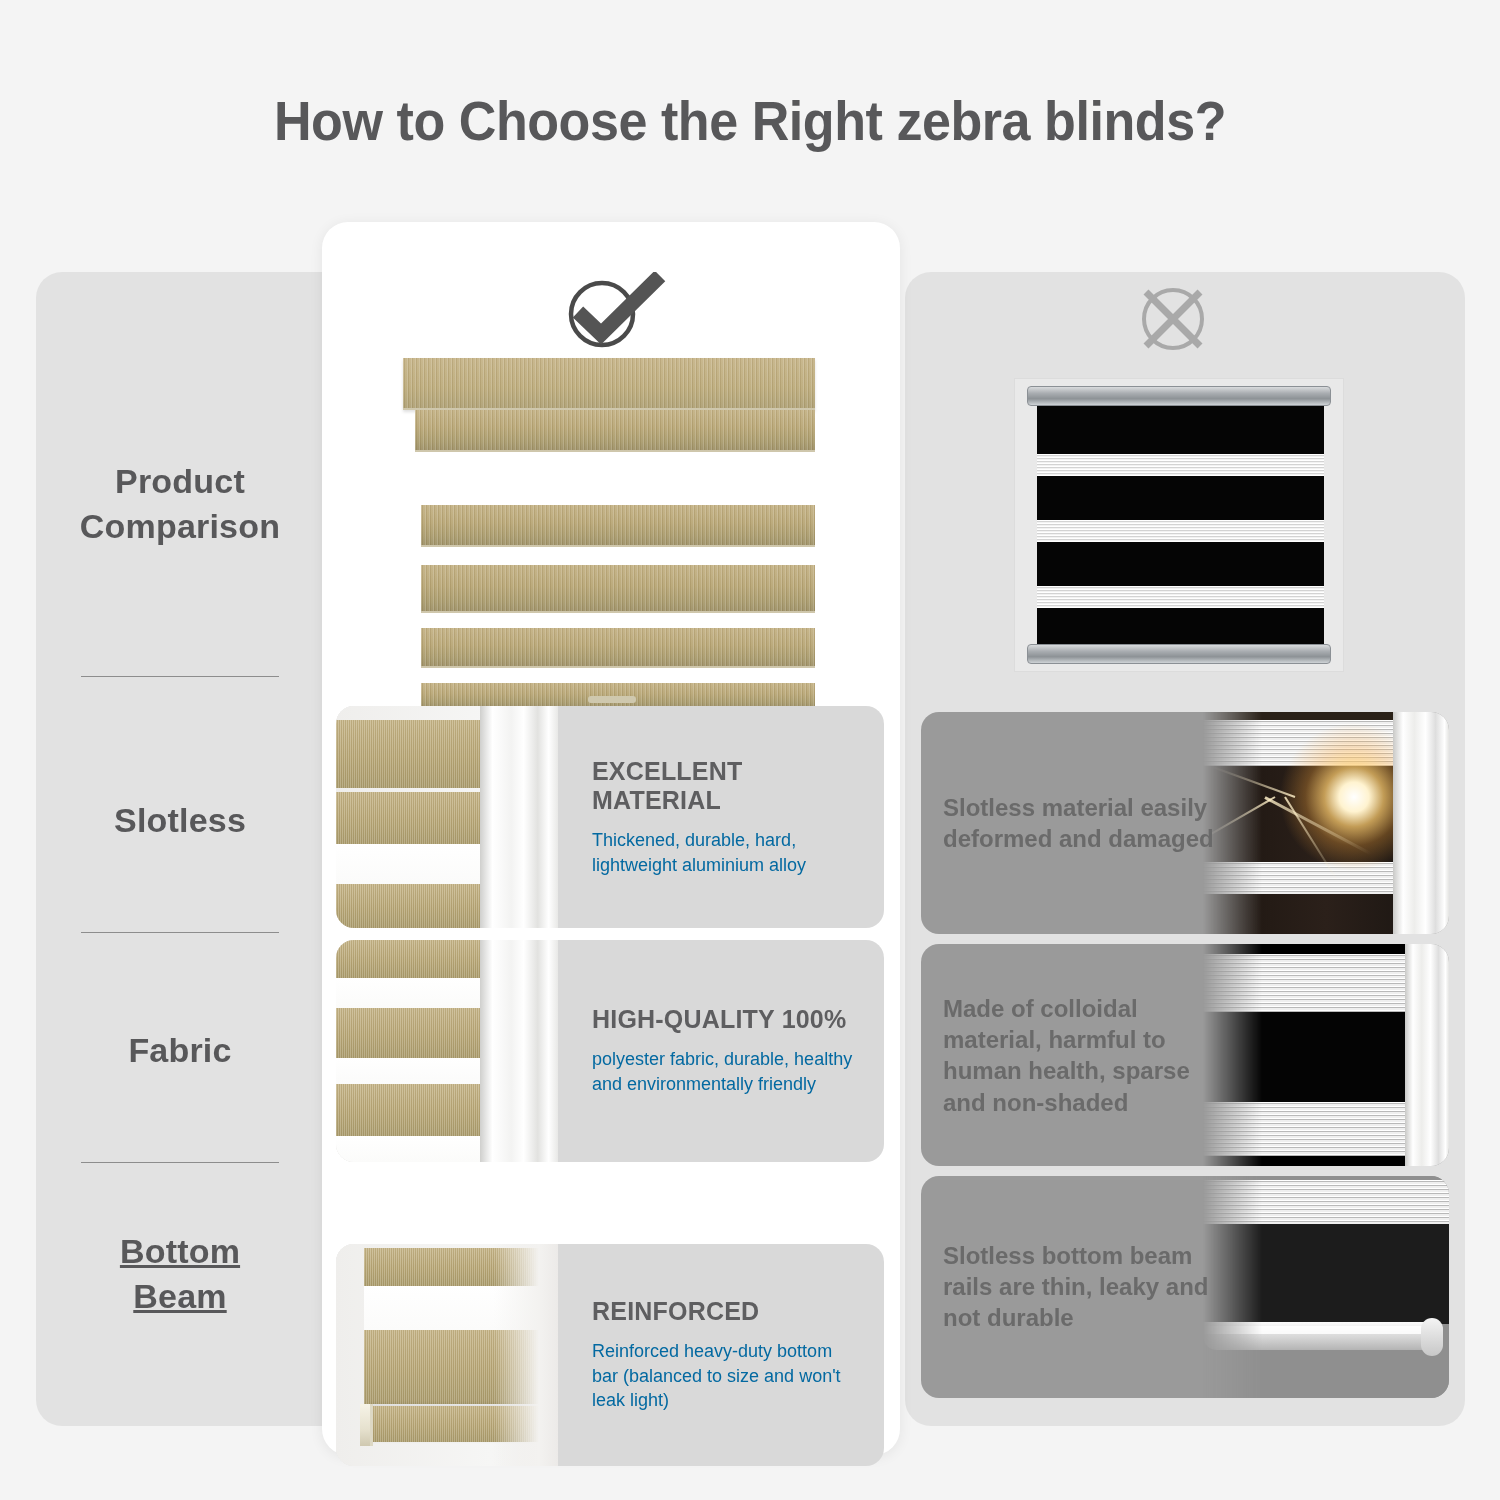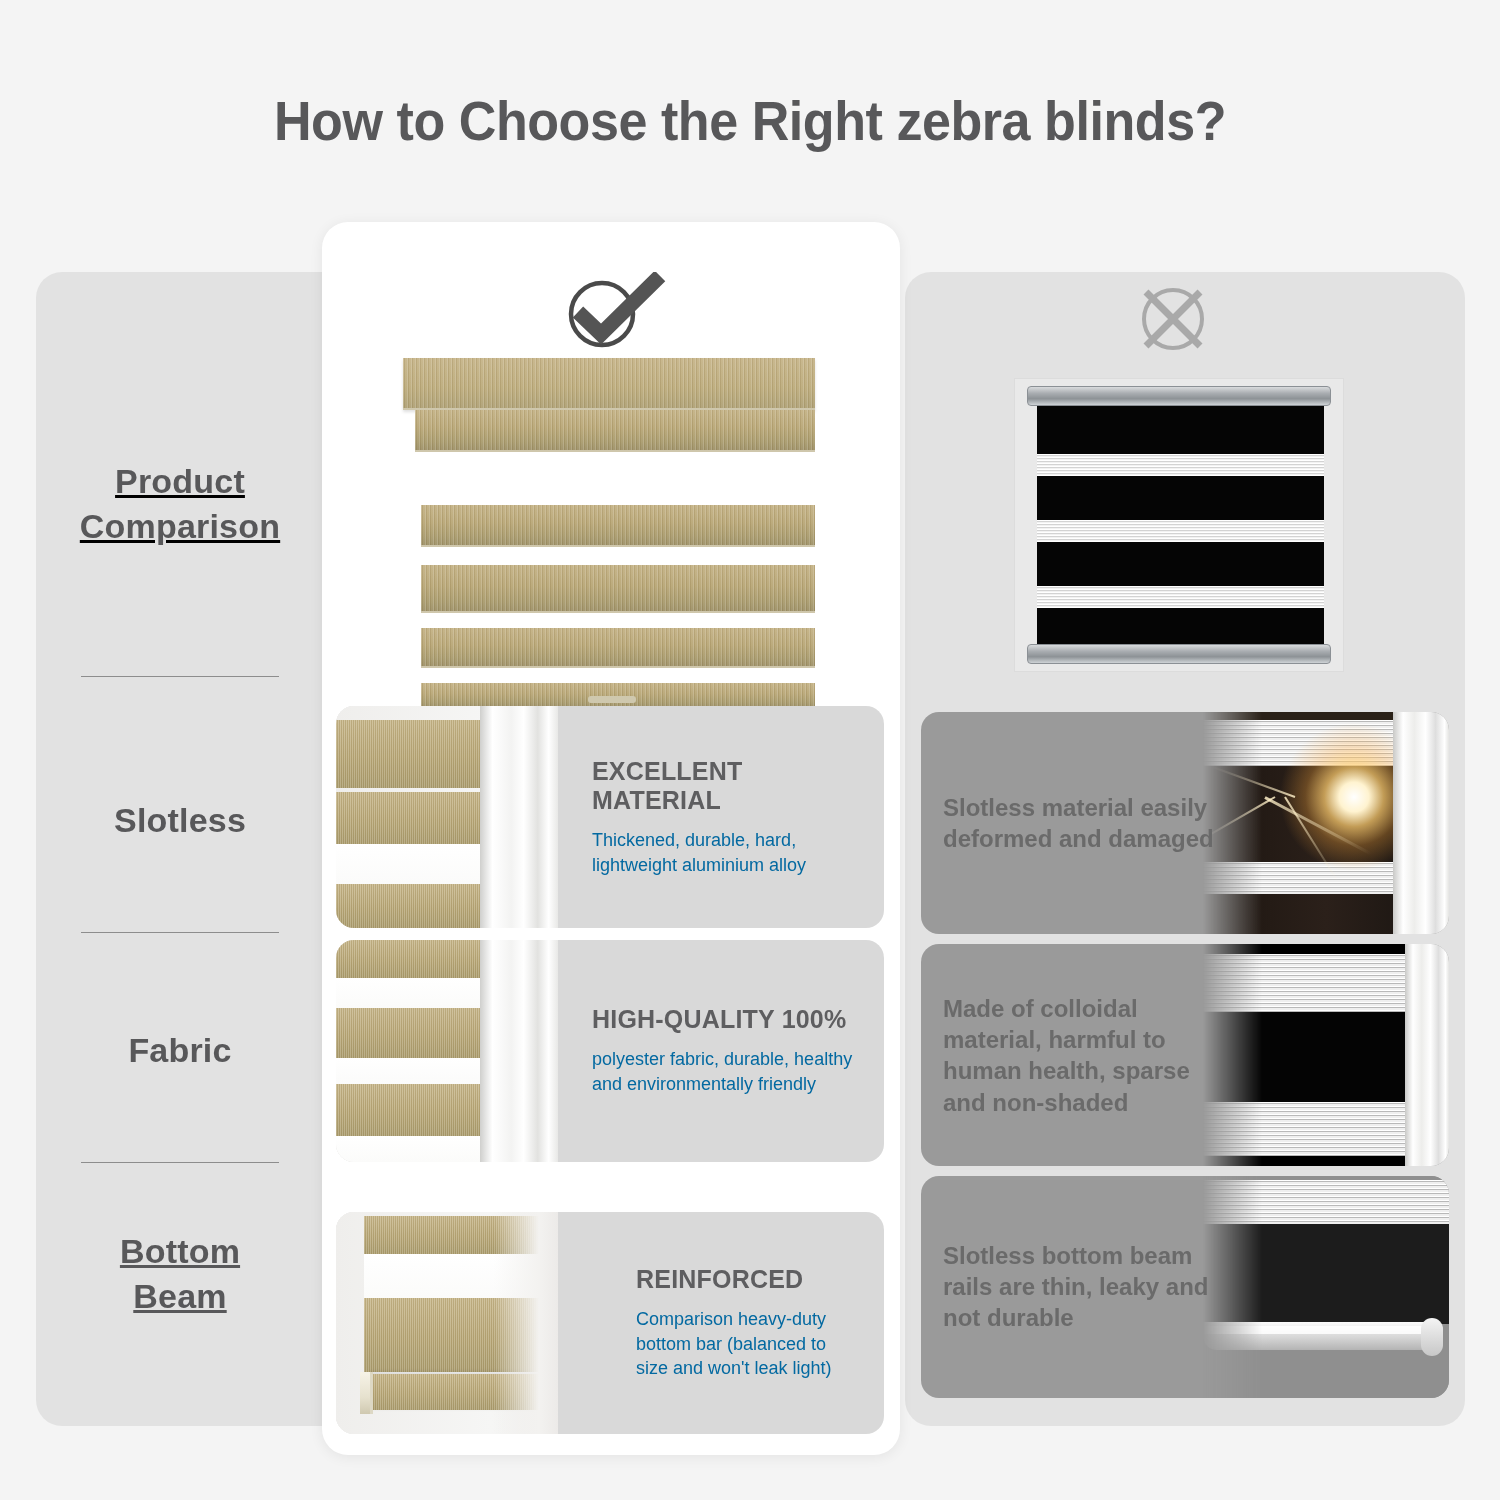--- a/index.html
+++ b/index.html
@@ -299,21 +299,21 @@
 </style>
 </head>
 <body>
 
 <h1 class="page-title">How to Choose the Right zebra blinds?</h1>
 
 <div class="panel-left"></div>
 <div class="panel-right"></div>
 
 <div class="sidebar">
-  <div class="side-row" style="top:172px;height:120px;text-decoration:underline;">
+  <div class="side-row" style="top:172px;height:120px;">
     <div class="side-label" style="white-space:pre-line;">Product
 Comparison</div>
   </div>
   <div class="side-divider" style="top:404px;"></div>
 
   <div class="side-row" style="top:518px;height:60px;">
     <div class="side-label" style="white-space:pre-line;">Slotless</div>
   </div>
   <div class="side-divider" style="top:660px;"></div>
 
@@ -392,33 +392,33 @@
     <div class="tan-stripe fab" style="top:144px;height:52px;"></div>
     <div class="tan-stripe clear" style="top:196px;height:26px;"></div>
     <div class="win-casing"></div>
   </div>
   <div class="fg-text">
     <div class="fg-title">HIGH-QUALITY 100%</div>
     <div class="fg-body">polyester fabric, durable, healthy and environmentally friendly</div>
   </div>
 </div>
 
-<div class="feat-good" style="top:1212px;gap:44px;">
+<div class="feat-good" style="top:1244px;">
   <div class="fg-img" style="background:#f2f1ef;">
     <div class="win-wall"></div>
     <div class="tan-stripe fab" style="top:4px;left:28px;width:190px;height:38px;"></div>
     <div class="tan-stripe clear" style="top:42px;left:28px;width:190px;height:44px;"></div>
     <div class="tan-stripe fab" style="top:86px;left:28px;width:190px;height:74px;"></div>
     <div class="tan-stripe fab" style="top:162px;left:34px;width:184px;height:36px;box-shadow:0 -2px 4px rgba(0,0,0,0.10);"></div>
     <div class="tan-bottom-bar" style="top:160px;left:24px;width:13px;height:42px;"></div>
     <div style="position:absolute;right:0;top:0;bottom:0;width:64px;background:linear-gradient(90deg,rgba(240,239,237,0) 0%,#f3f2f0 70%,#eceae8 100%);"></div>
   </div>
   <div class="fg-text">
     <div class="fg-title">REINFORCED</div>
-    <div class="fg-body">Comparison heavy-duty bottom bar (balanced to size and won't leak light)</div>
+    <div class="fg-body">Reinforced heavy-duty bottom bar (balanced to size and won't leak light)</div>
   </div>
 </div>
 
 <div class="feat-bad" style="top:712px;">
   <div class="fb-text">Slotless material easily deformed and damaged</div>
   <div class="fb-img">
     <div style="position:absolute;inset:0;background:#2a2118;"></div>
     <div class="dk-band sheerlines" style="top:8px;height:46px;"></div>
     <div class="dk-band dark" style="top:54px;height:96px;"></div>
     <div class="dk-band sheerlines" style="top:150px;height:32px;"></div>

